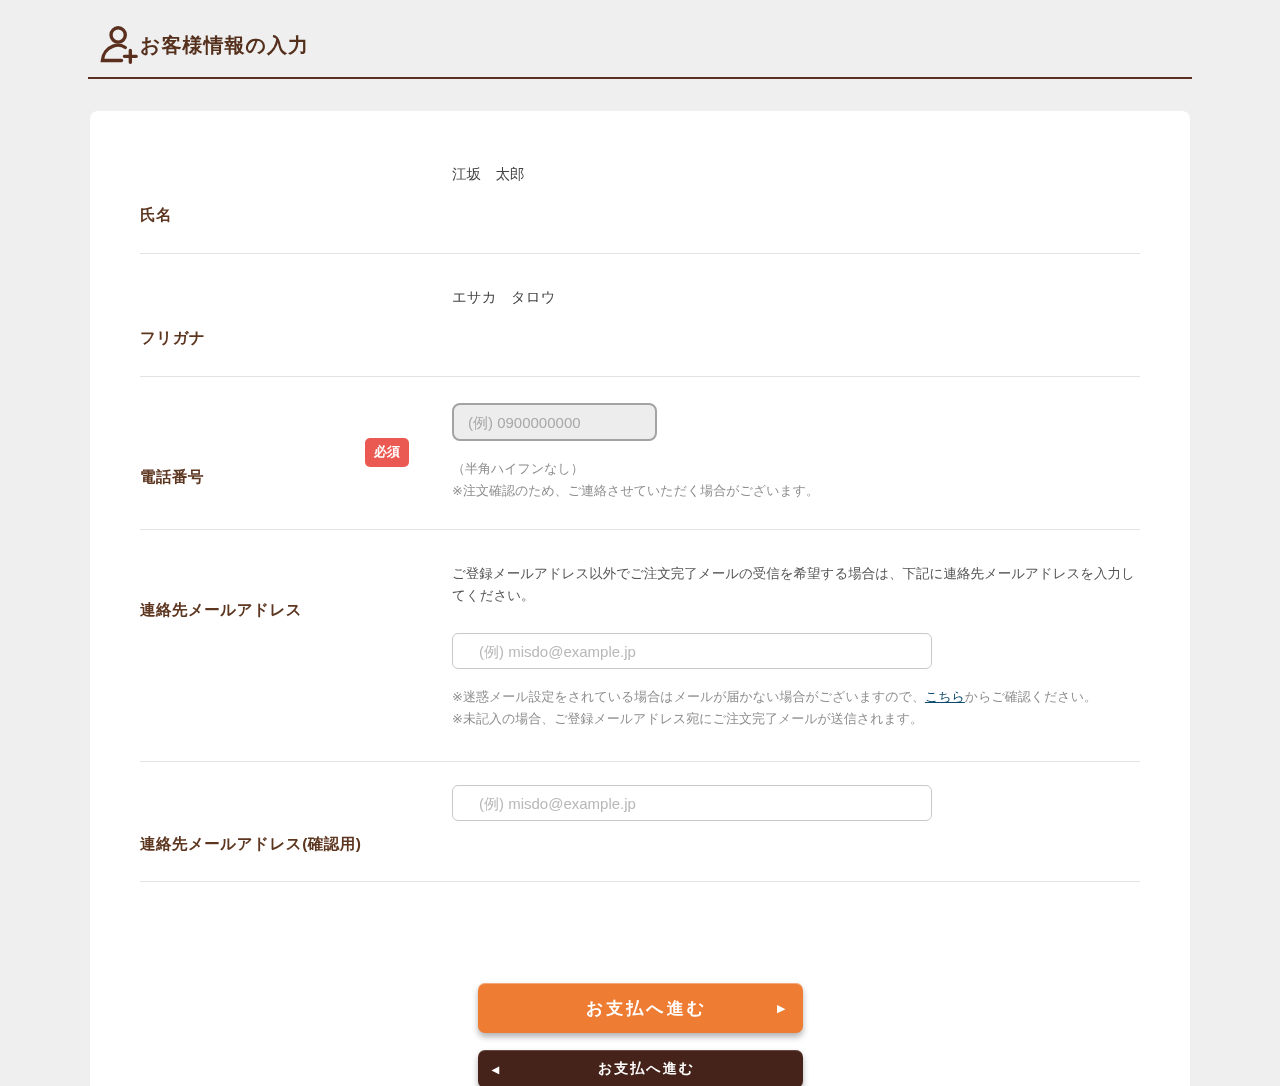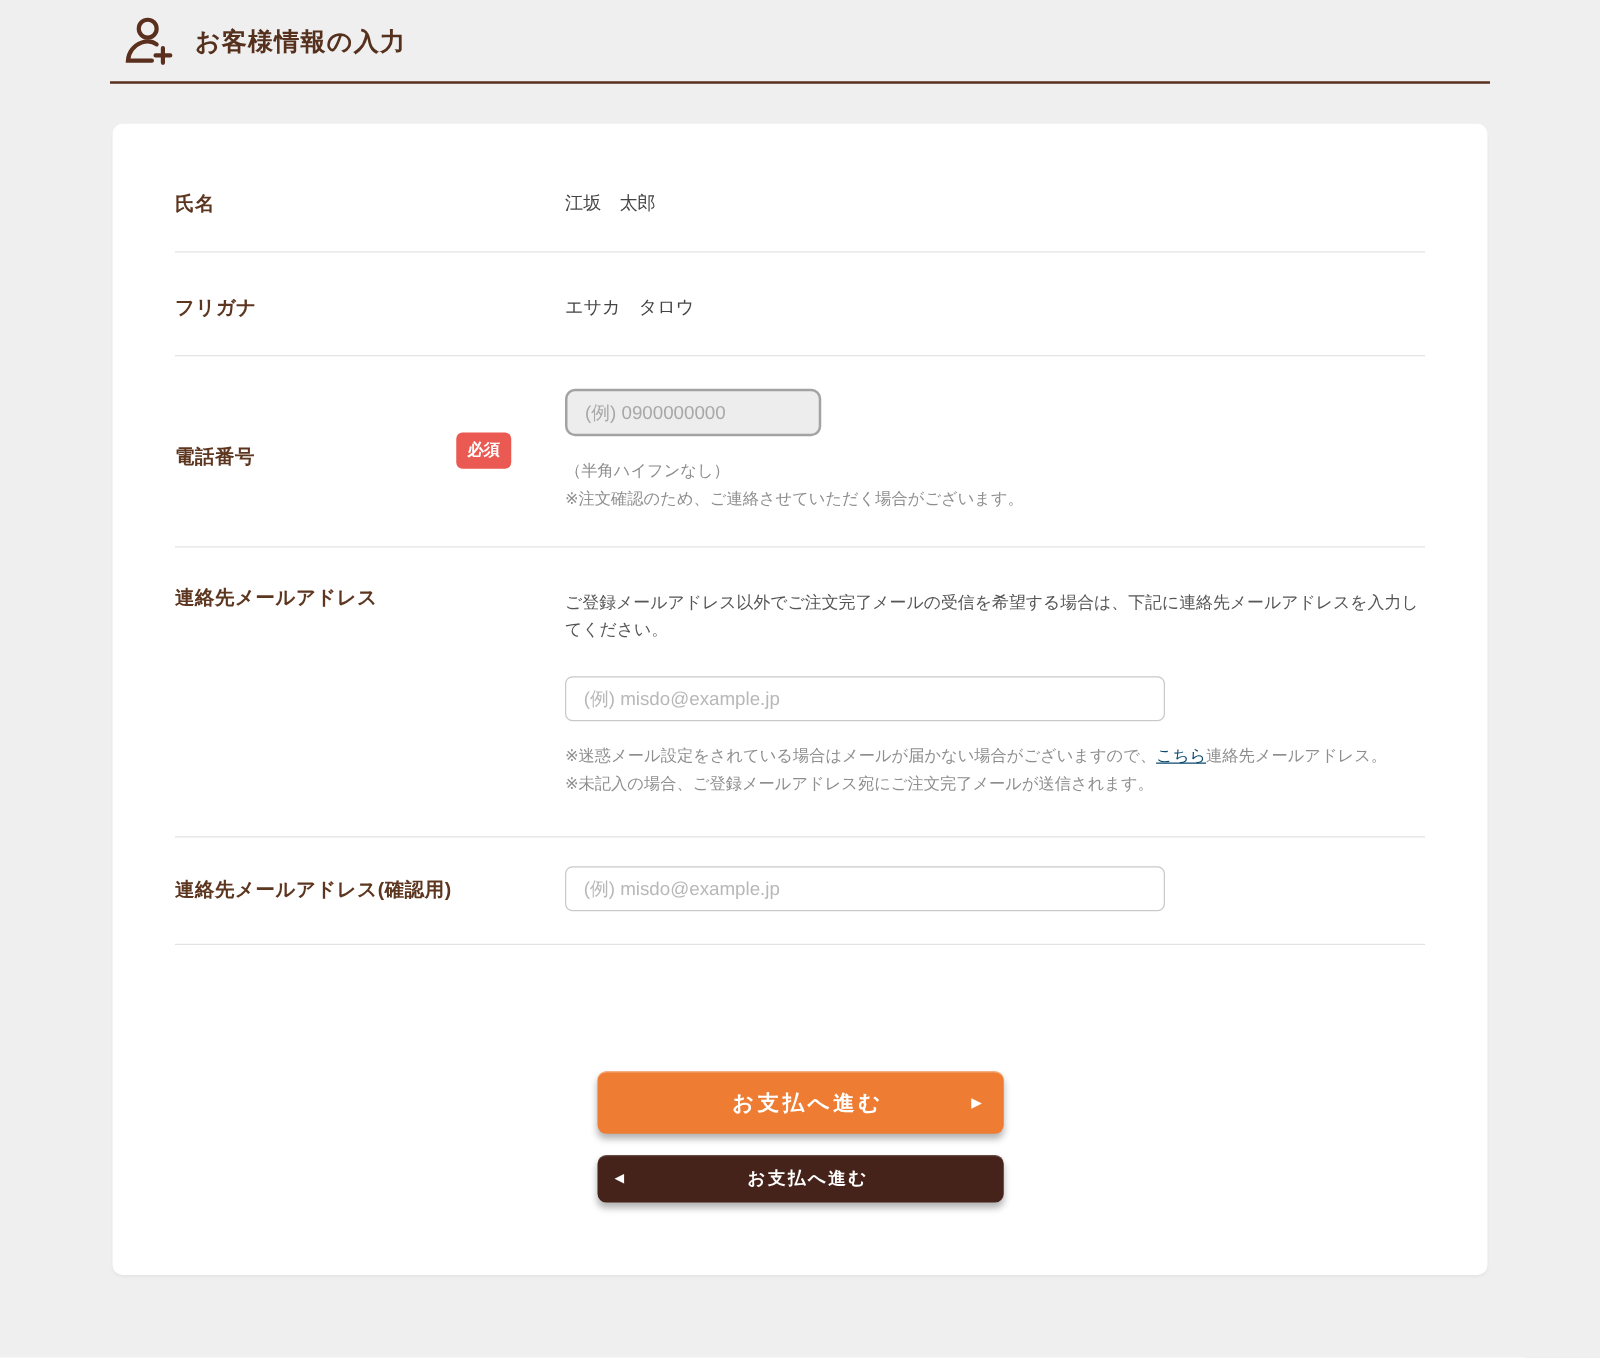--- a/index.html
+++ b/index.html
@@ -9,25 +9,24 @@
   }
   body {
     background: #efefef;
     min-height: 1086px;
     padding-bottom: 28px;
   }
 
   
   .header {
     margin: 0 88px;
-    padding: 12px 0 11px 10px;
+    padding: 24px 0 11px 10px;
     border-bottom: 2px solid #5a2f1d;
     display: flex;
     align-items: center;
-    gap: 16px;
   }
   .header-icon svg { display: block; }
   .page-title {
     font-size: 20px;
     font-weight: bold;
     color: #54301d;
     letter-spacing: 1px;
   }
 
   
@@ -43,20 +42,21 @@
   .row {
     display: grid;
     grid-template-columns: 312px 1fr;
     border-bottom: 1px solid #e3e3e3;
   }
   .row-label {
     font-size: 15.5px;
     font-weight: bold;
     color: #5d3620;
     letter-spacing: 0.5px;
+    margin-top: 40px;
   }
   .row-value {
     font-size: 14.5px;
     color: #444444;
   }
 
   .row-simple { padding: 34px 0 27px; }
   .row-phone  { padding: 26px 0 27px; }
   .row-email2 { padding: 30px 0 31px; }
   .row-email3 { padding: 23px 0 26px; }
@@ -93,21 +93,21 @@
     outline: none;
   }
   .input-phone::placeholder { color: #a8a8a8; }
 
   .input-email {
     width: 480px;
     height: 36px;
     border: 1px solid #c9c9c9;
     border-radius: 6px;
     background: #ffffff;
-    padding: 0 14px;
+    padding: 0 26px;
     font-size: 15px;
     color: #444;
     font-family: "Liberation Sans", "DejaVu Sans", sans-serif;
     outline: none;
   }
   .input-email::placeholder { color: #b8b8b8; }
 
   .note {
     font-size: 13px;
     color: #8e8e8e;
@@ -224,21 +224,21 @@
 
 
   <div class="row row-email2">
     <div class="row-label">連絡先メールアドレス</div>
     <div>
       <div class="desc">ご登録メールアドレス以外でご注文完了メールの受信を希望する場合は、下記に連絡先メールアドレスを入力してください。</div>
       <div class="email-input-wrap">
         <input type="text" class="input-email" placeholder="(例) misdo@example.jp" style="">
       </div>
       <div class="email-notes">
-        <div class="note"><span>※迷惑メール設定をされている場合はメールが届かない場合がございますので、</span><a class="note-link">こちら</a><span>連絡先メールアドレス。</span></div>
+        <div class="note"><span>※迷惑メール設定をされている場合はメールが届かない場合がございますので、</span><a class="note-link">こちら</a><span>からご確認ください。</span></div>
         <div class="note">※未記入の場合、ご登録メールアドレス宛にご注文完了メールが送信されます。</div>
       </div>
     </div>
   </div>
 
   <div class="row row-email3">
     <div class="row-label" style="padding-top:9px;">連絡先メールアドレス(確認用)</div>
     <div>
       <input type="text" class="input-email" placeholder="(例) misdo@example.jp" style="">
     </div>

